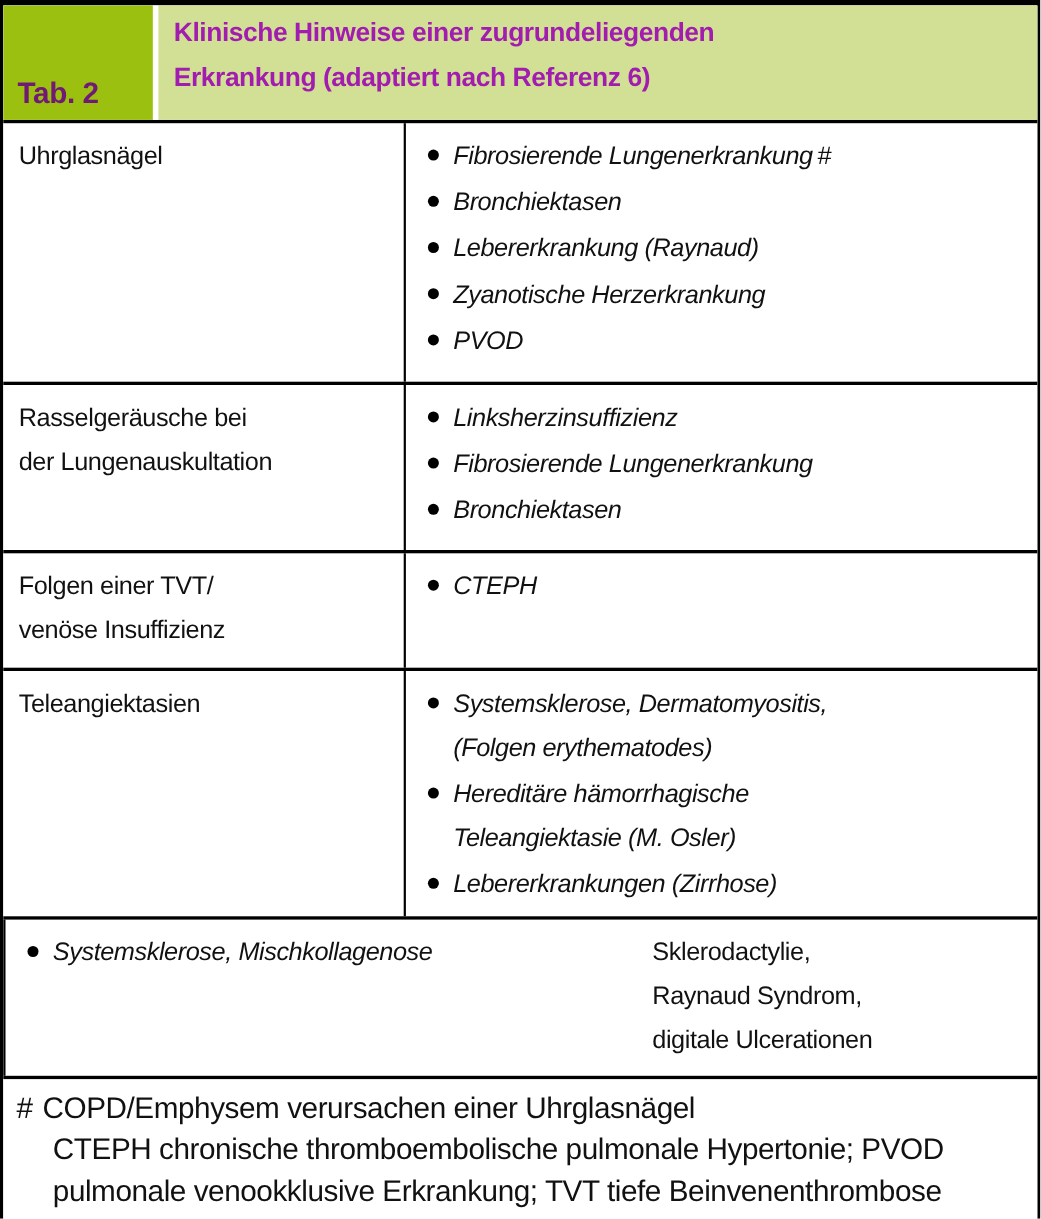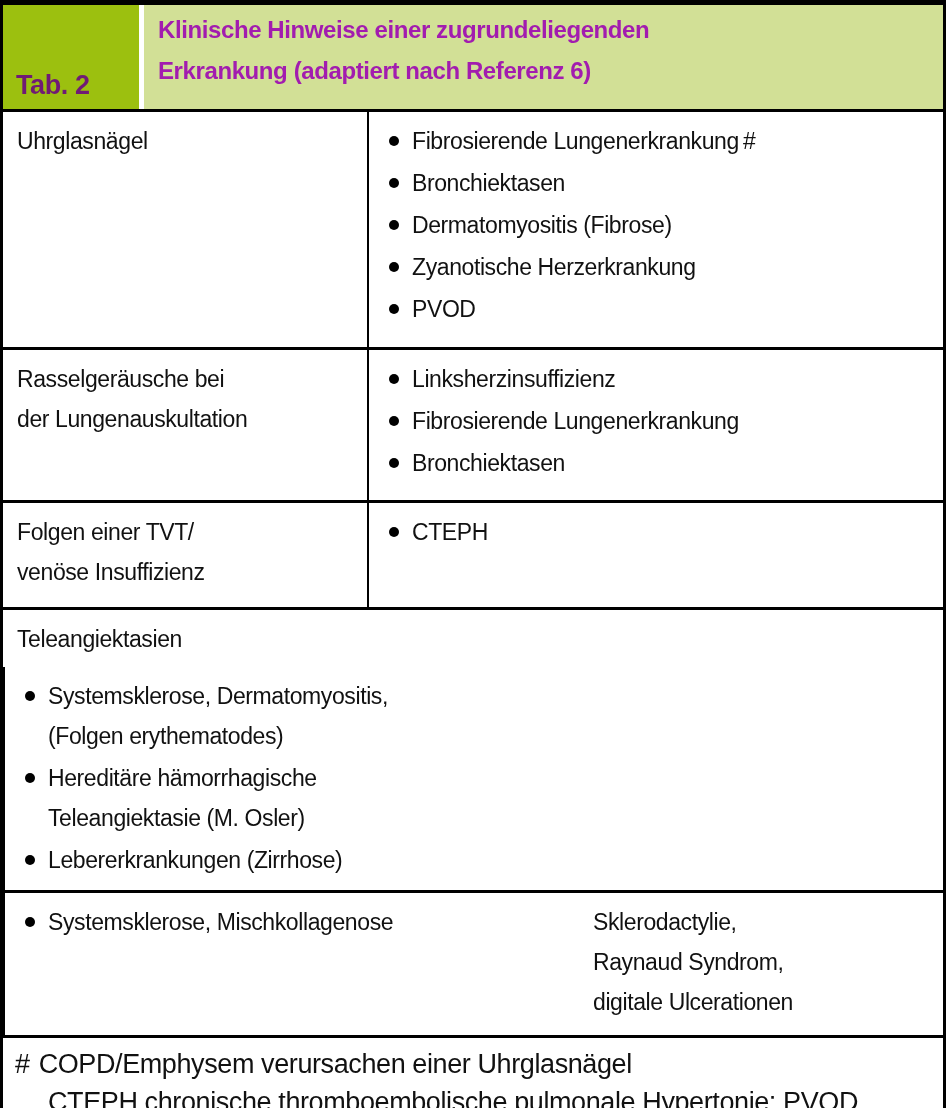--- a/index.html
+++ b/index.html
@@ -71,25 +71,26 @@
   .cell.label {
     width: 364px;
     flex: none;
     padding: 9px 12px 8px 14px;
     white-space: pre-line;
   }
   .cell.items {
     flex: 1;
     border-left: 2px solid #000000;
     padding: 9px 16px 8px 20px;
+    font-style: italic;
   }
   .r0 { min-height: 235px; }
   .r1 { min-height: 150px; }
   .r2 { min-height: 104px; }
-  .r3 { min-height: 222px; flex-direction: column; }
+  .r3 { min-height: 222px; }
   .r4 { min-height: 142px; }
   .item {
     display: flex;
     align-items: flex-start;
     margin-bottom: 2px;
   }
   .bullet {
     width: 10px;
     height: 10px;
     border-radius: 50%;
@@ -144,21 +145,21 @@
         <div class="item">
             <span class="bullet"></span>
             <span class="itext">Fibrosierende Lungenerkrankung #</span>
           </div>
         <div class="item">
             <span class="bullet"></span>
             <span class="itext">Bronchiektasen</span>
           </div>
         <div class="item">
             <span class="bullet"></span>
-            <span class="itext">Dermatomyositis (Fibrose)</span>
+            <span class="itext">Lebererkrankung (Raynaud)</span>
           </div>
         <div class="item">
             <span class="bullet"></span>
             <span class="itext">Zyanotische Herzerkrankung</span>
           </div>
         <div class="item">
             <span class="bullet"></span>
             <span class="itext">PVOD</span>
           </div>
       </div>

